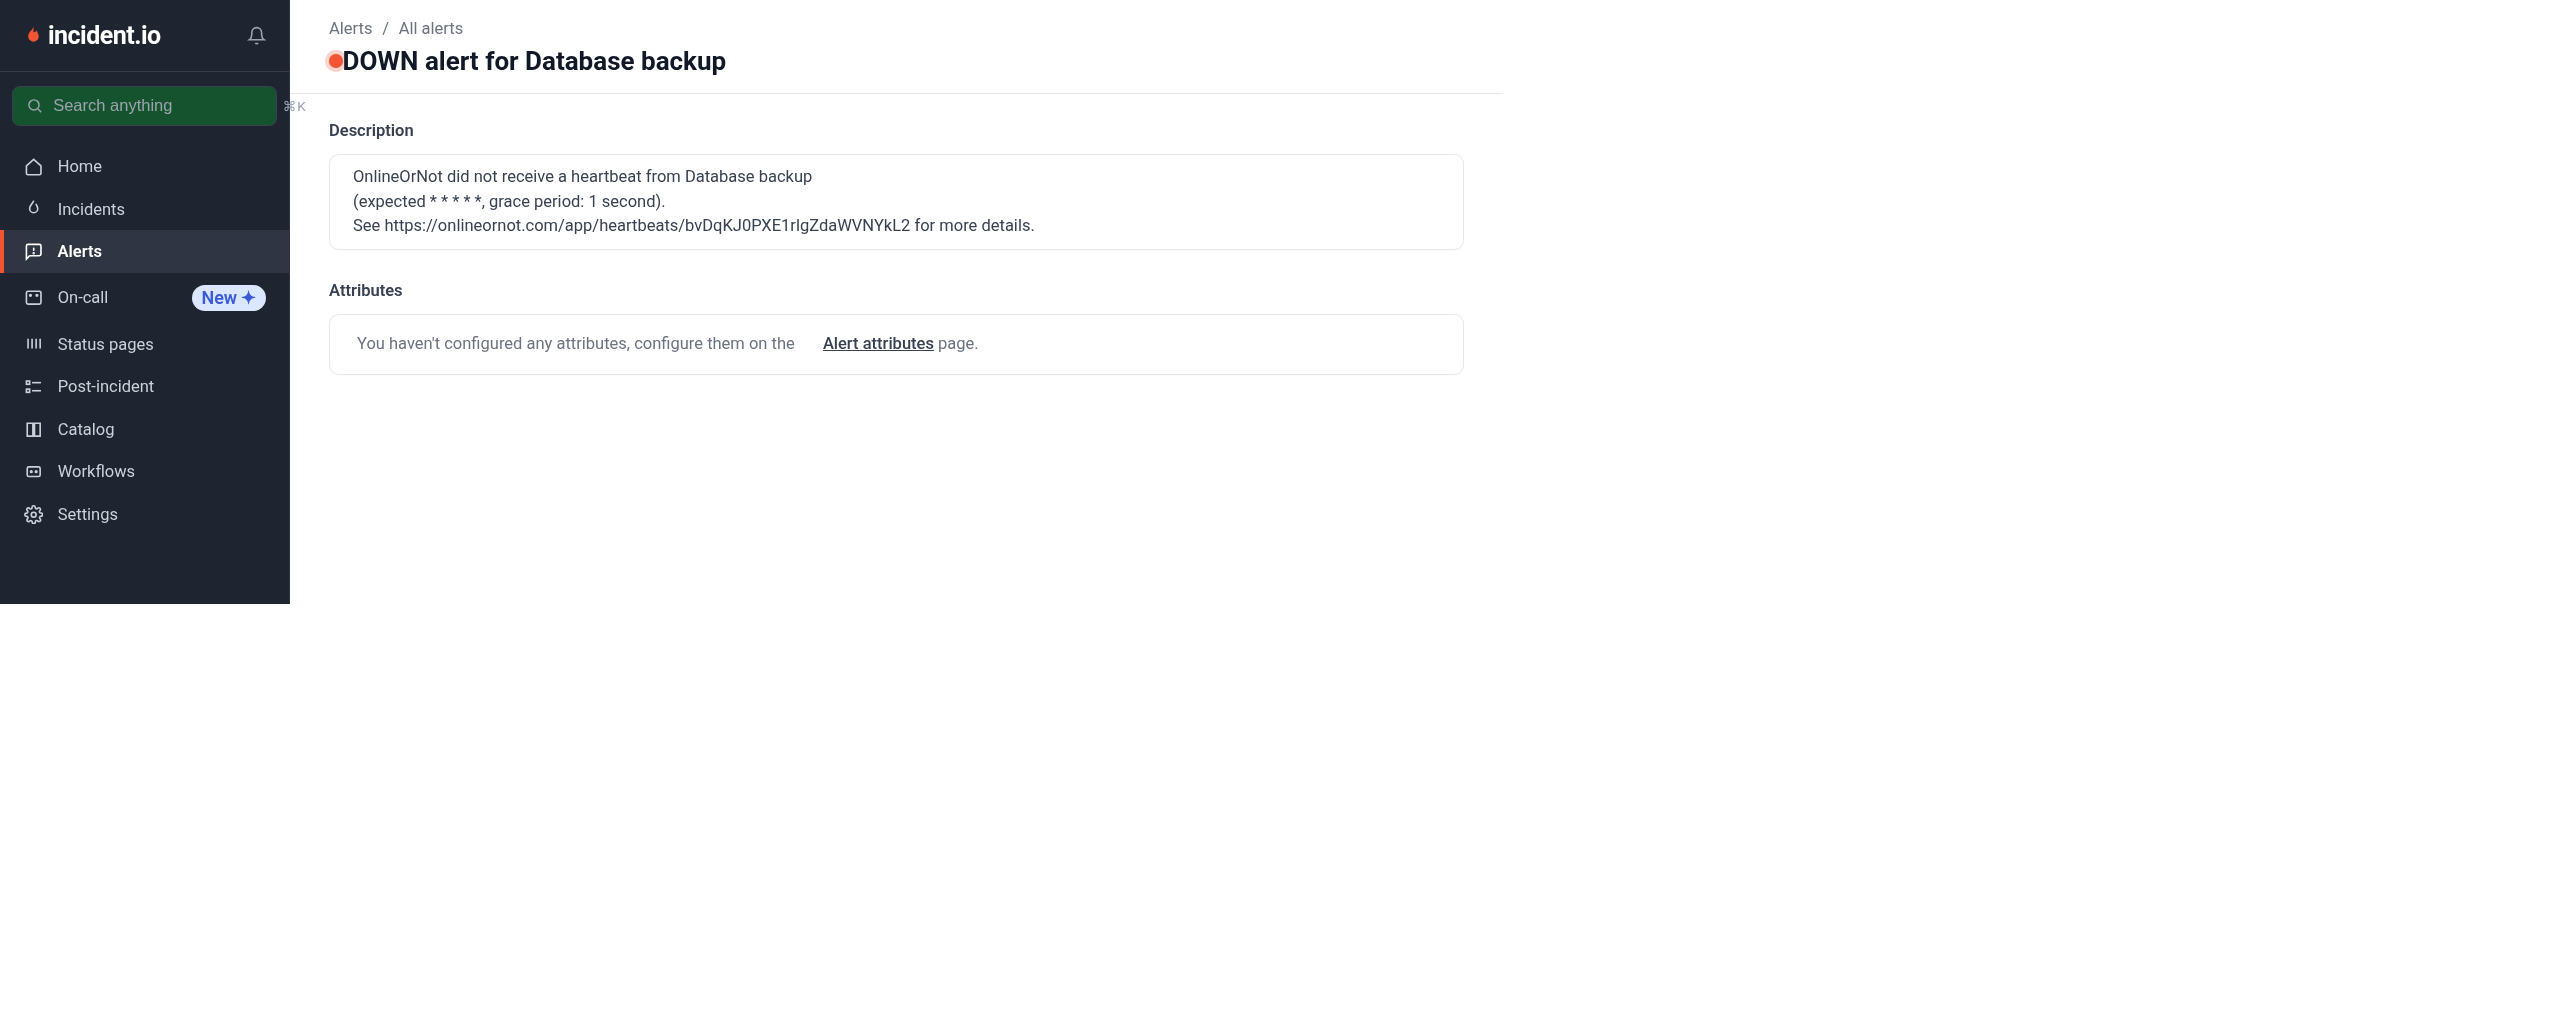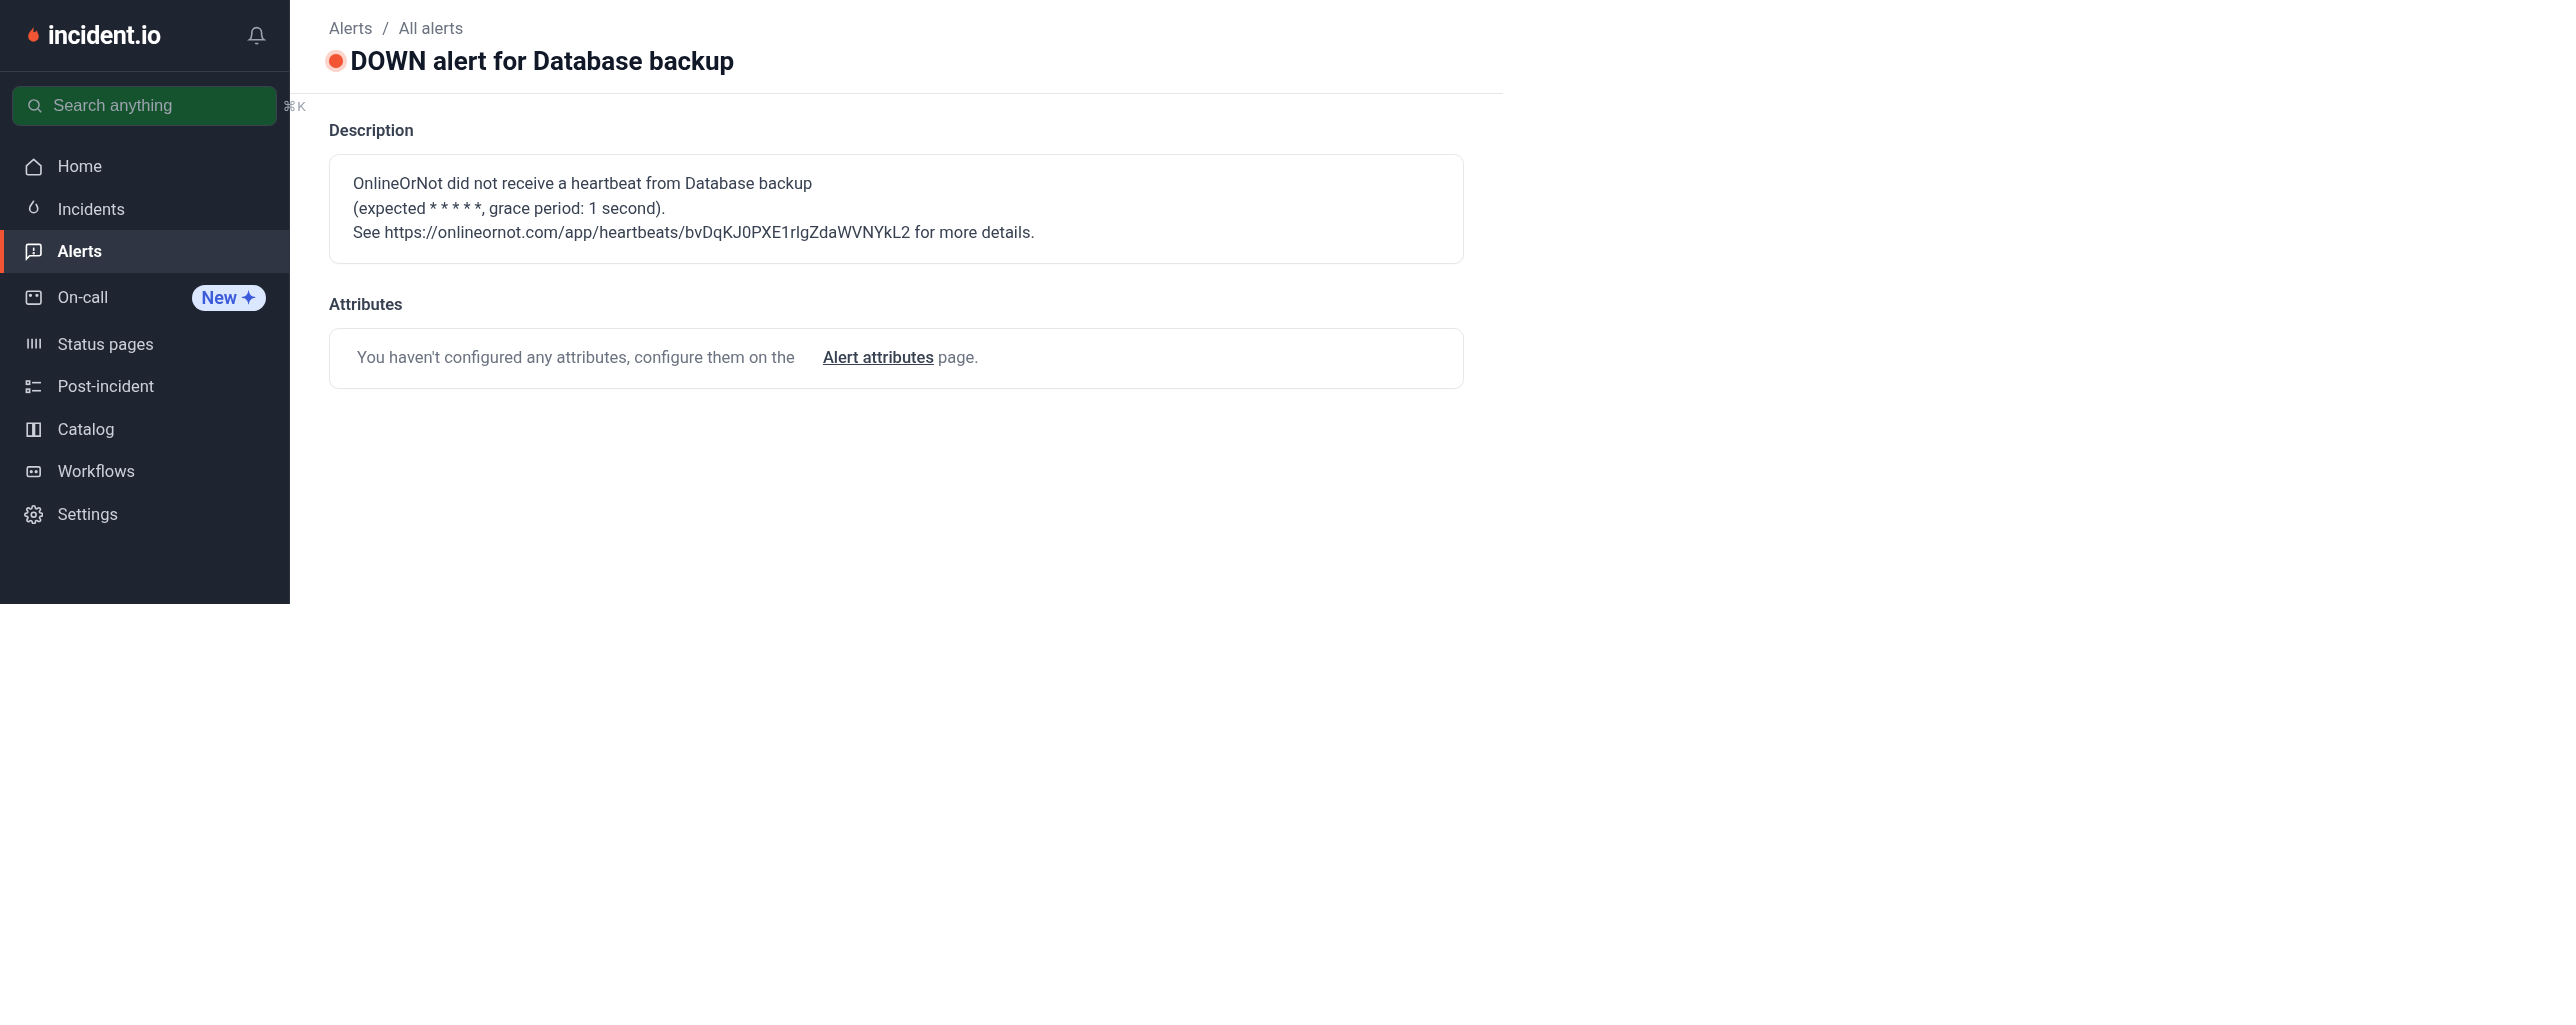--- a/index.html
+++ b/index.html
@@ -142,21 +142,21 @@
     font-size: 16.5px;
     margin-bottom: 7.7px;
   }
   .breadcrumb a {
     color: #6b7280;
     text-decoration: none;
   }
   .title-row {
     display: flex;
     align-items: center;
-    gap: 8px;
+    gap: 0;
   }
   .status-dot {
     width: 13.5px;
     height: 13.5px;
     border-radius: 50%;
     background: #f25533;
     box-shadow: 0 0 0 3.9px rgba(242,85,51,0.25);
   }
   .page-title {
     font-size: 26px;
@@ -169,21 +169,21 @@
   }
   .section-label {
     font-size: 16.5px;
     font-weight: 600;
     color: #374151;
     margin-bottom: 13.5px;
   }
   .card {
     border: 1px solid #e5e7eb;
     border-radius: 9.7px;
-    padding: 17px 23px;
+    padding: 10px 23px;
     background: #ffffff;
     box-shadow: 0 1px 1.9px rgba(0,0,0,0.02);
     margin-bottom: 31px;
     font-size: 16.5px;
     color: #374151;
     line-height: 1.5;
   }
   .card.muted {
     color: #6b7280;
     padding: 17.4px 27px;

